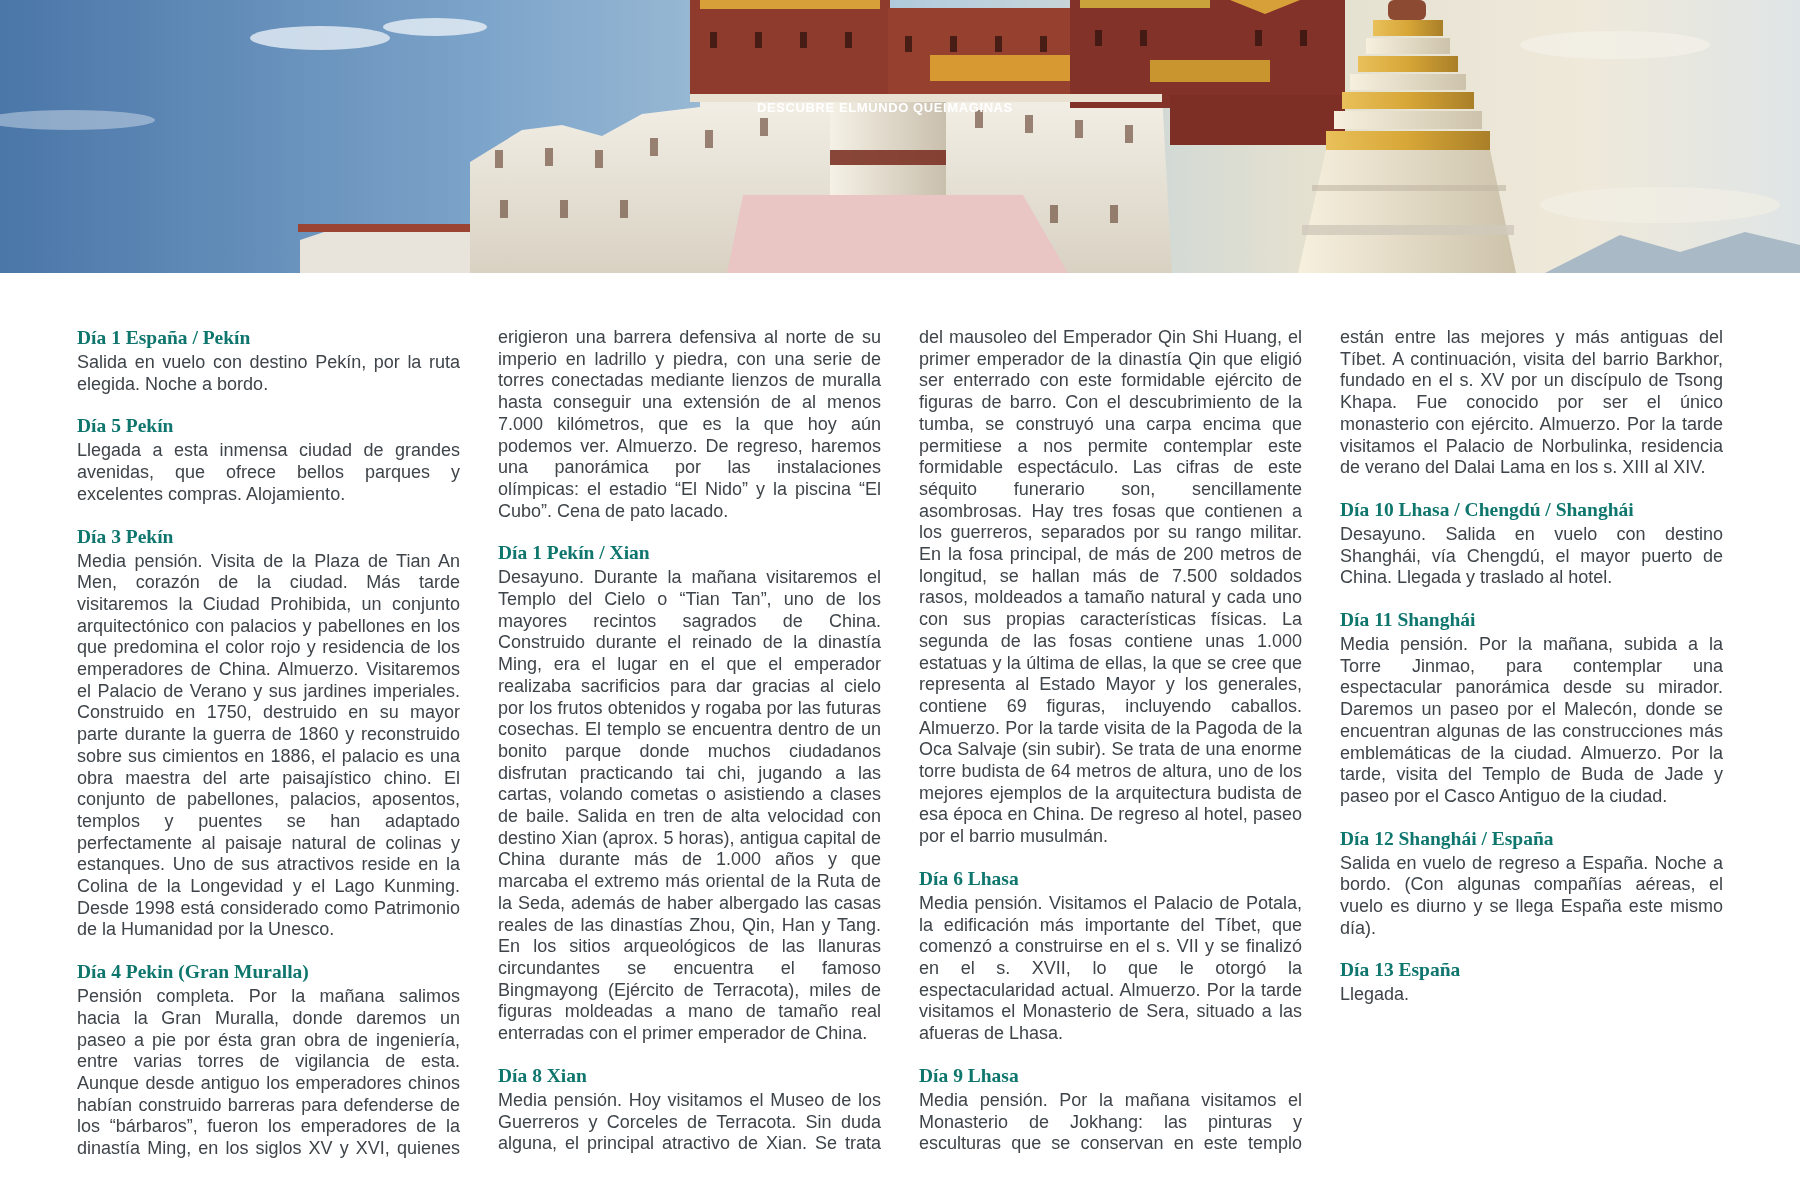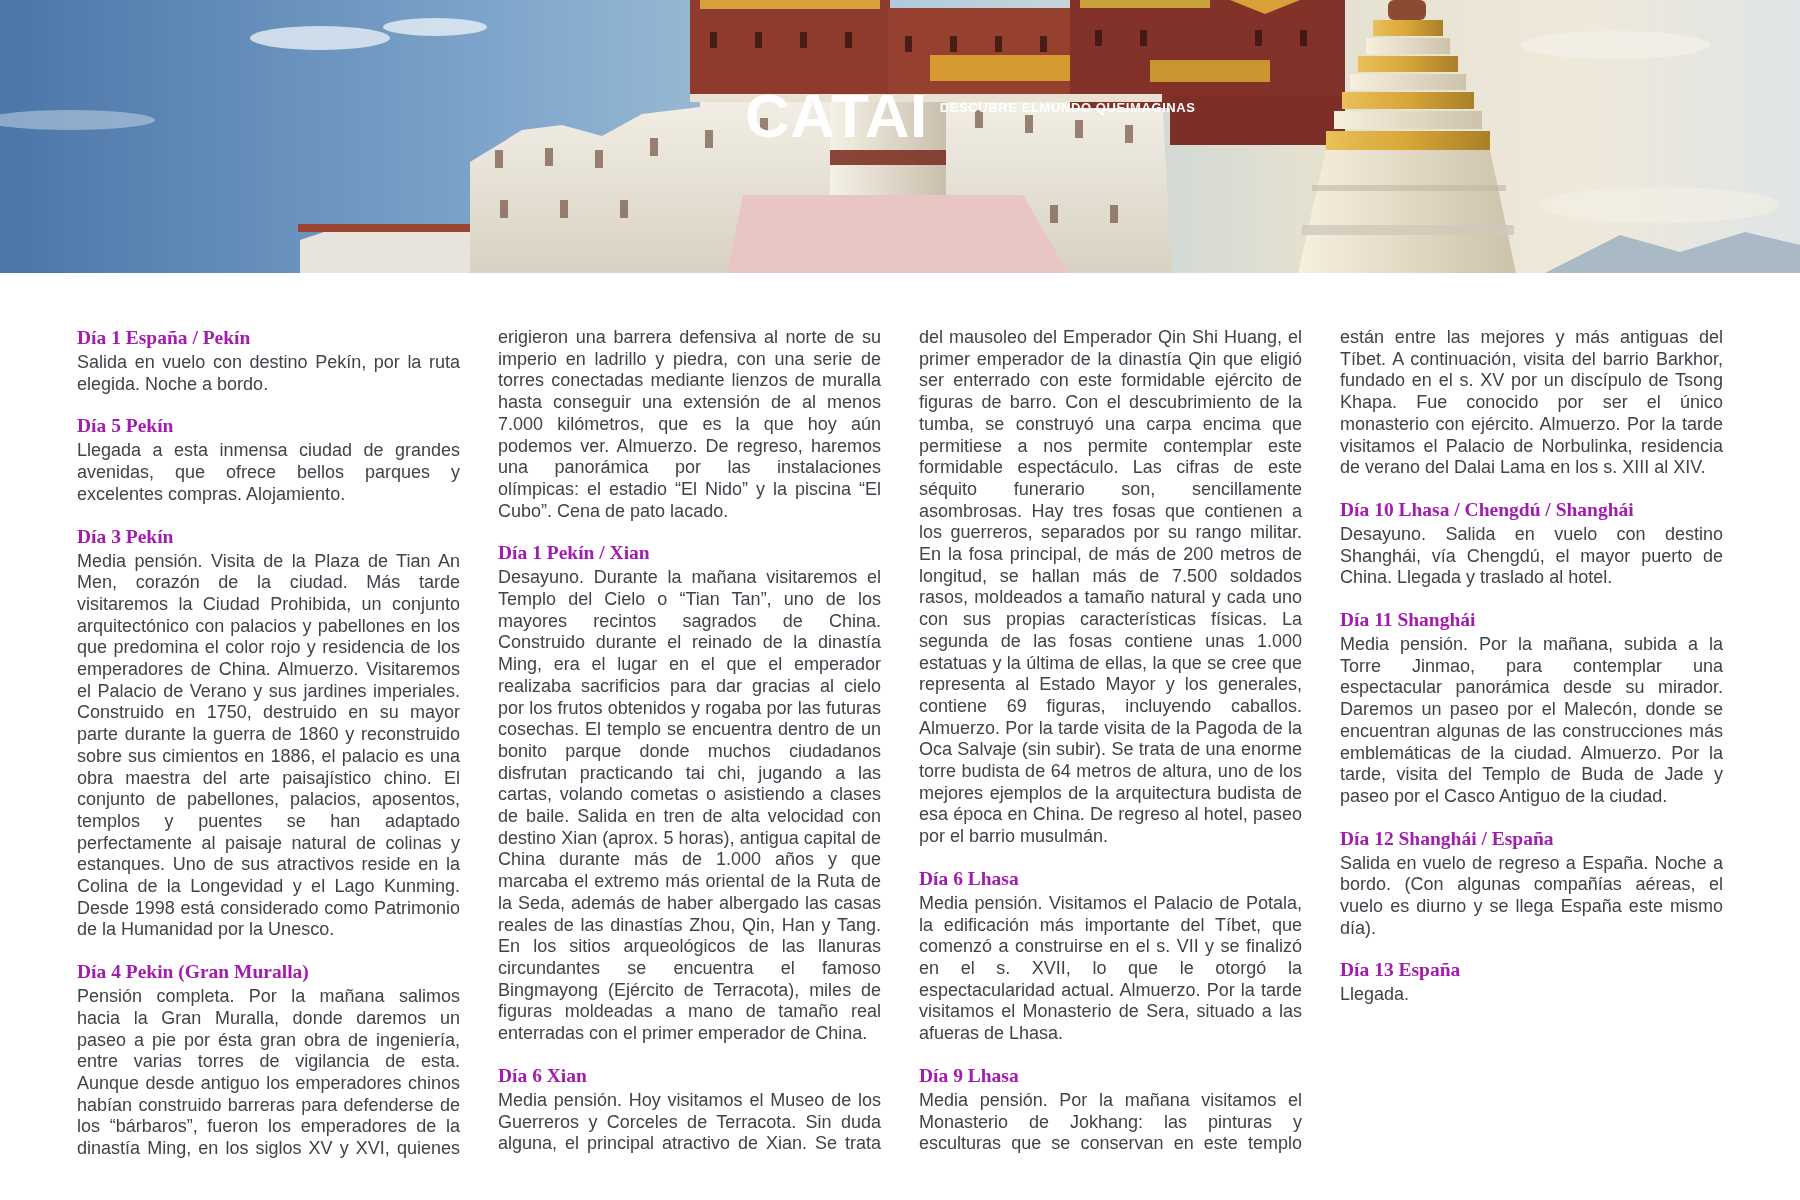--- a/index.html
+++ b/index.html
@@ -51,21 +51,21 @@
     column-gap: 38px;
     column-fill: auto;
     overflow: hidden;
   }
   .day { display: block; }
   .day-title {
     font-family: "Liberation Serif", serif;
     font-weight: 700;
     font-size: 19.5px;
     line-height: 22px;
-    color: #a21caf;
+    color: #0f766e;
     margin: 20px 0 3px 0;
     break-after: avoid;
     text-align: left;
   }
   .day:first-child .day-title { margin-top: 0; }
   .day-text {
     margin: 0;
     font-size: 18px;
     line-height: 21.7px;
     color: #3e4449;
@@ -191,21 +191,20 @@
         <rect x="1326" y="131" width="164" height="19" fill="url(#stupaGold)"></rect>
         <polygon points="1326,150 1490,150 1516,273 1298,273" fill="url(#stupaCream)"></polygon>
         <rect x="1302" y="225" width="212" height="10" fill="#cfc8ba" opacity="0.8"></rect>
         <rect x="1312" y="185" width="194" height="6" fill="#bfb6a4" opacity="0.6"></rect>
       </g>
 
       <polygon points="743,195 1023,195 1068,273 727,273" fill="#e9c6c4"></polygon>
     </svg>
 
     <div class="logo-wrap">
-      <span class="logo-text">CATAI</span>
       <span class="tagline">
         <span>DESCUBRE EL</span>
         <span>MUNDO QUE</span>
         <span>IMAGINAS</span>
       </span>
     </div>
   </div>
 
   <div class="columns" id="days-container">
     <section class="day">
@@ -227,21 +226,21 @@
       <h3 class="day-title">Día 4 Pekin (Gran Muralla)</h3>
       <p class="day-text">Pensión completa. Por la mañana salimos hacia la Gran Muralla, donde daremos un paseo a pie por ésta gran obra de ingeniería, entre varias torres de vigilancia de esta. Aunque desde antiguo los emperadores chinos habían construido barreras para defenderse de los “bárbaros”, fueron los emperadores de la dinastía Ming, en los siglos XV y XVI, quienes erigieron una barrera defensiva al norte de su imperio en ladrillo y piedra, con una serie de torres conectadas mediante lienzos de muralla hasta conseguir una extensión de al menos 7.000 kilómetros, que es la que hoy aún podemos ver. Almuerzo. De regreso, haremos una panorámica por las instalaciones olímpicas: el estadio “El Nido” y la piscina “El Cubo”. Cena de pato lacado.</p>
     </section>
 
     <section class="day">
       <h3 class="day-title">Día 1 Pekín / Xian</h3>
       <p class="day-text">Desayuno. Durante la mañana visitaremos el Templo del Cielo o “Tian Tan”, uno de los mayores recintos sagrados de China. Construido durante el reinado de la dinastía Ming, era el lugar en el que el emperador realizaba sacrificios para dar gracias al cielo por los frutos obtenidos y rogaba por las futuras cosechas. El templo se encuentra dentro de un bonito parque donde muchos ciudadanos disfrutan practicando tai chi, jugando a las cartas, volando cometas o asistiendo a clases de baile. Salida en tren de alta velocidad con destino Xian (aprox. 5 horas), antigua capital de China durante más de 1.000 años y que marcaba el extremo más oriental de la Ruta de la Seda, además de haber albergado las casas reales de las dinastías Zhou, Qin, Han y Tang. En los sitios arqueológicos de las llanuras circundantes se encuentra el famoso Bingmayong (Ejército de Terracota), miles de figuras moldeadas a mano de tamaño real enterradas con el primer emperador de China.</p>
     </section>
 
     <section class="day">
-      <h3 class="day-title">Día 6 Xian</h3>
+      <h3 class="day-title">Día 8 Xian</h3>
       <p class="day-text">Media pensión. Hoy visitamos el Museo de los Guerreros y Corceles de Terracota. Sin duda alguna, el principal atractivo de Xian. Se trata del mausoleo del Emperador Qin Shi Huang, el primer emperador de la dinastía Qin que eligió ser enterrado con este formidable ejército de figuras de barro. Con el descubrimiento de la tumba, se construyó una carpa encima que permitiese a nos permite contemplar este formidable espectáculo. Las cifras de este séquito funerario son, sencillamente asombrosas. Hay tres fosas que contienen a los guerreros, separados por su rango militar. En la fosa principal, de más de 200 metros de longitud, se hallan más de 7.500 soldados rasos, moldeados a tamaño natural y cada uno con sus propias características físicas. La segunda de las fosas contiene unas 1.000 estatuas y la última de ellas, la que se cree que representa al Estado Mayor y los generales, contiene 69 figuras, incluyendo caballos. Almuerzo. Por la tarde visita de la Pagoda de la Oca Salvaje (sin subir). Se trata de una enorme torre budista de 64 metros de altura, uno de los mejores ejemplos de la arquitectura budista de esa época en China. De regreso al hotel, paseo por el barrio musulmán.</p>
     </section>
 
 
     <section class="day">
       <h3 class="day-title">Día 6 Lhasa</h3>
       <p class="day-text">Media pensión. Visitamos el Palacio de Potala, la edificación más importante del Tíbet, que comenzó a construirse en el s. VII y se finalizó en el s. XVII, lo que le otorgó la espectacularidad actual. Almuerzo. Por la tarde visitamos el Monasterio de Sera, situado a las afueras de Lhasa.</p>
     </section>
 
     <section class="day">

